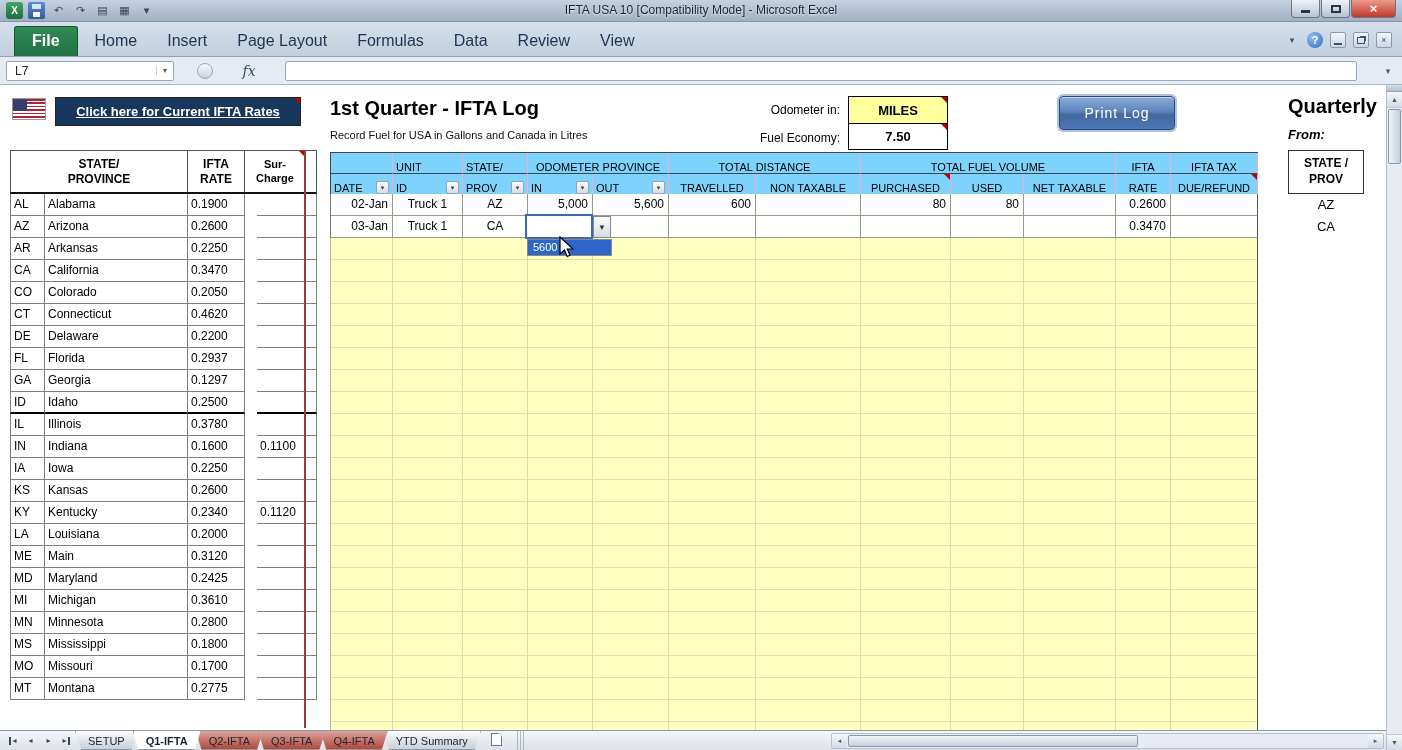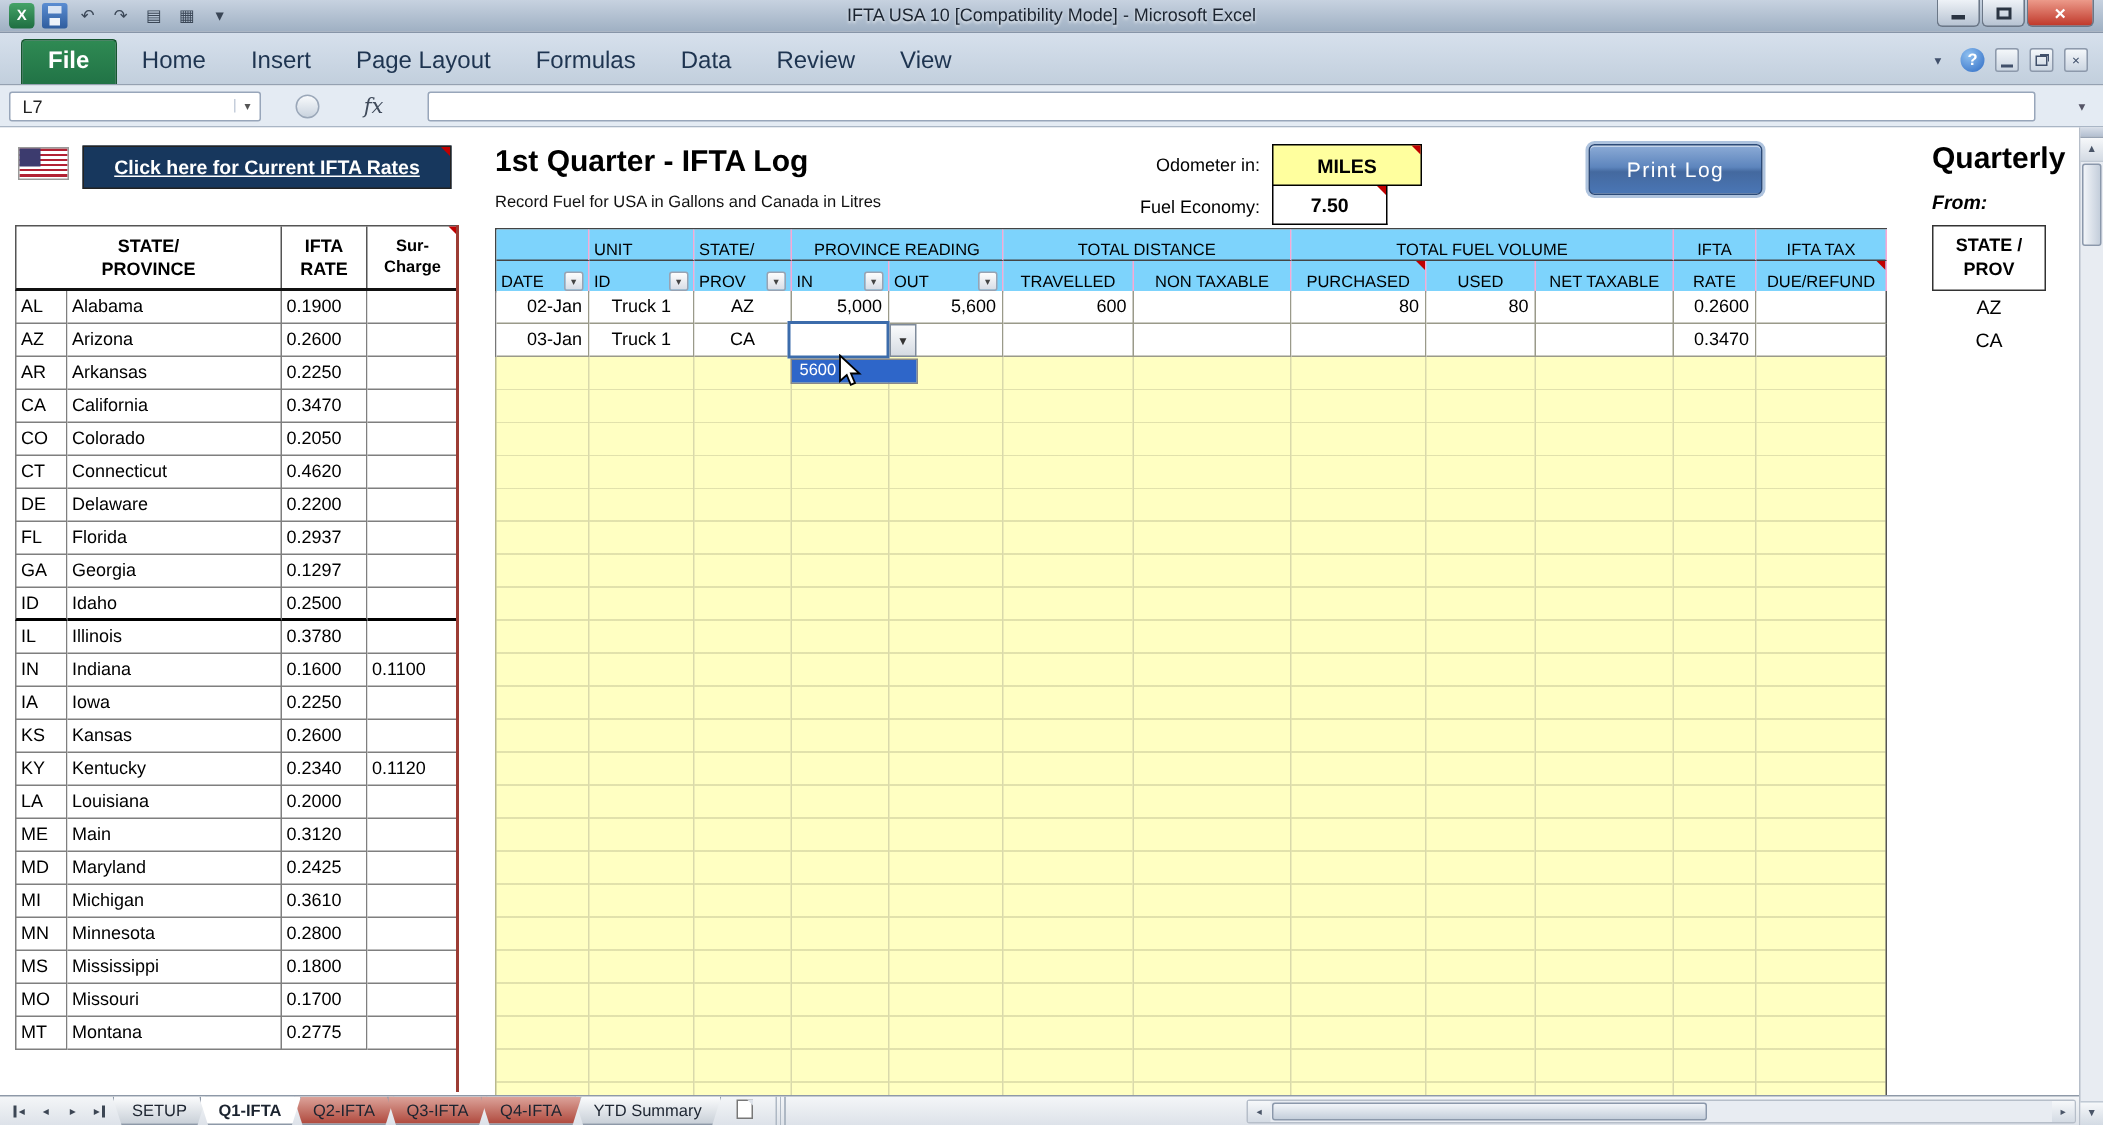--- a/index.html
+++ b/index.html
@@ -75,31 +75,31 @@
 .lh{display:flex;flex-direction:column;justify-content:center;align-items:center;font-weight:bold;
   font-size:12px;border-right:1px solid #555;line-height:1.25;}
 .w-state{width:177px;}.w-rate{width:57px;}.w-sur{width:60px;font-size:11px;position:relative;border-right:none;}
 .srow{display:flex;height:22px;}
 .srow.thick-bottom .sc{border-bottom:2px solid #000;}
 .sc{border-right:1px solid #7f7f7f;border-bottom:1px solid #7f7f7f;font-size:12px;padding:3px 3px 0;
   overflow:hidden;white-space:nowrap;background:#fff;}
 .c-code{width:35px;border-left:1px solid #7f7f7f;}
 .c-name{width:143px;}
 .c-rate{width:57px;}
-.c-sur{width:60px;}
+.c-sur{width:60px;margin-left:12px;}
 .red-line{position:absolute;left:304px;top:65px;width:2px;height:578px;background:#9c3c34;}
 
 
 .log-title{position:absolute;left:330px;top:12px;font-size:20px;font-weight:bold;color:#000;}
 .log-sub{position:absolute;left:330px;top:44px;font-size:11px;color:#111;}
 .odo-label{position:absolute;left:640px;top:18px;width:200px;text-align:right;font-size:12px;}
 .fuel-label{position:absolute;left:640px;top:46px;width:200px;text-align:right;font-size:12px;}
 .miles-box{position:absolute;left:848px;top:11px;width:100px;height:28px;border:1px solid #000;
   background:#ffff9e;font-weight:bold;font-size:13px;display:flex;align-items:center;justify-content:center;}
-.fuel-box{position:absolute;left:848px;top:39px;width:77px;height:26px;border:1px solid #000;border-top:none;
+.fuel-box{position:absolute;left:848px;top:39px;width:100px;height:26px;border:1px solid #000;border-top:none;
   background:#fff;font-weight:bold;font-size:13px;display:flex;align-items:center;justify-content:center;}
 .printbtn{position:absolute;left:1059px;top:11px;width:116px;height:34px;border-radius:4px;cursor:pointer;
   background:linear-gradient(#8cabd6 0%,#5d85bd 45%,#44699f 55%,var(--print-button-blue) 100%);
   border:1px solid #2c4a77;box-shadow:inset 0 1px 0 rgba(255,255,255,.5),0 0 0 2px #aec3de;
   color:#fff;font-size:14px;display:flex;align-items:center;justify-content:center;letter-spacing:1px;}
 
 
 .logcols{display:grid;grid-template-columns:62px 70px 65px 65px 76px 87px 105px 90px 73px 92px 55px 87px;}
 .lhdr{position:absolute;left:330px;top:67px;grid-template-rows:21px 21px;background:#fff;
   border-left:1px solid #444;border-top:1px solid #444;}
@@ -428,21 +428,21 @@
 
     <div class="lhdr logcols">
       <div class="hc r1 cc1"></div>
       <div class="hc r1 cc2">
           <span>UNIT</span>
         </div>
       <div class="hc r1 cc3">
           <span>STATE/</span>
         </div>
       <div class="hc r1 span45 center">
-          <span>PROVINCE READING</span>
+          <span>ODOMETER PROVINCE</span>
         </div>
       <div class="hc r1 span67 center">
           <span>TOTAL DISTANCE</span>
         </div>
       <div class="hc r1 span810 center">
           <span>TOTAL FUEL VOLUME</span>
         </div>
       <div class="hc r1 cc11 center">
           <span>IFTA</span>
         </div>

